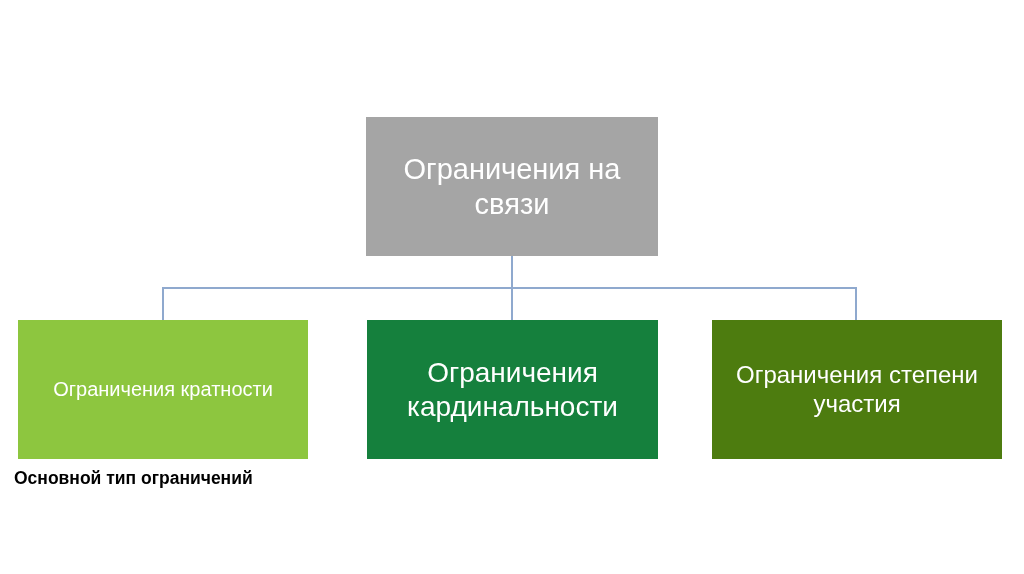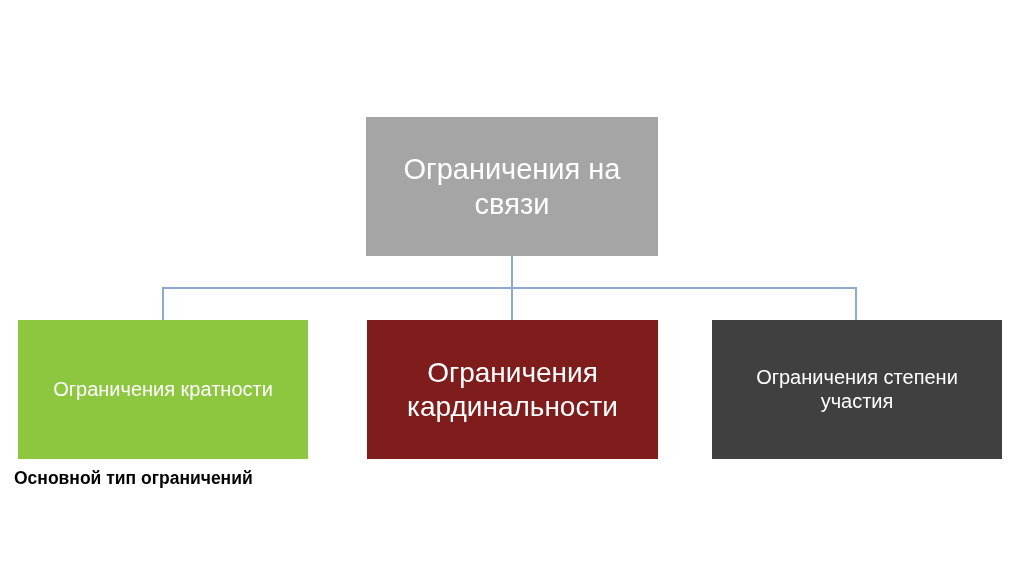--- a/index.html
+++ b/index.html
@@ -50,30 +50,30 @@
     width: 290px;
     height: 139px;
     background: #8dc63f;
     font-size: 20px;
   }
   #node-cardinality {
     left: 367px;
     top: 320px;
     width: 291px;
     height: 139px;
-    background: #7f1d1d;
+    background: #15803d;
     font-size: 28px;
   }
   #node-participation {
     left: 712px;
     top: 320px;
     width: 290px;
     height: 139px;
-    background: #404040;
-    font-size: 20px;
+    background: #4d7c0f;
+    font-size: 24px;
   }
 
   
   .conn {
     position: absolute;
     background: #8fa9ce;
   }
   #conn-stem-top {      
     left: 511px;
     top: 256px;

